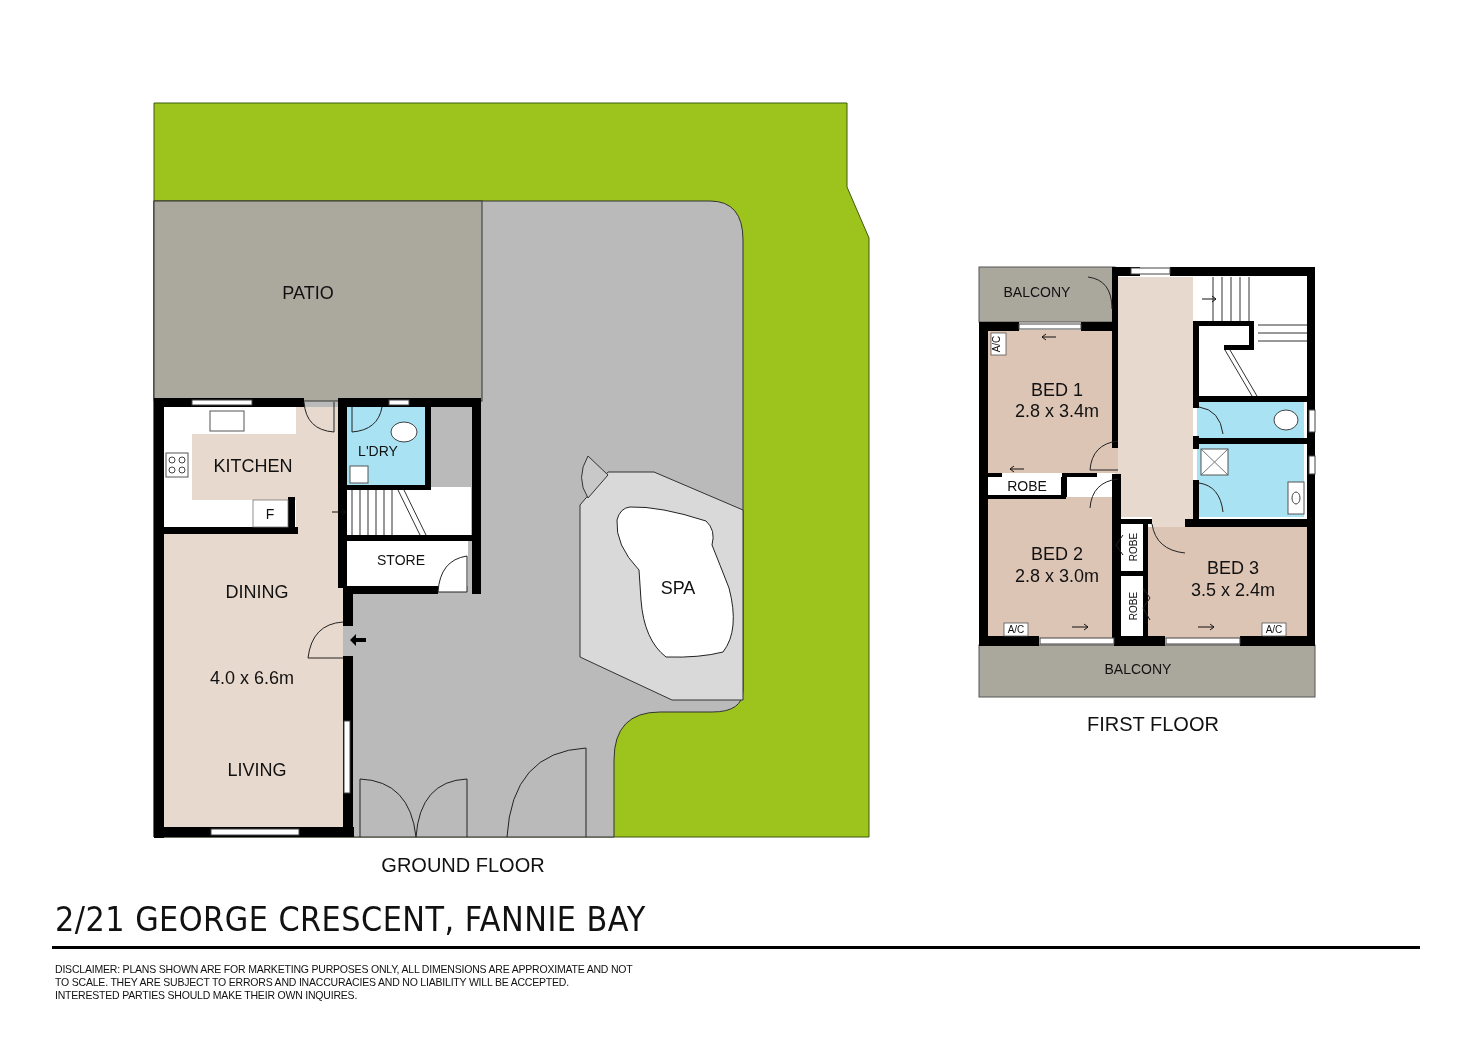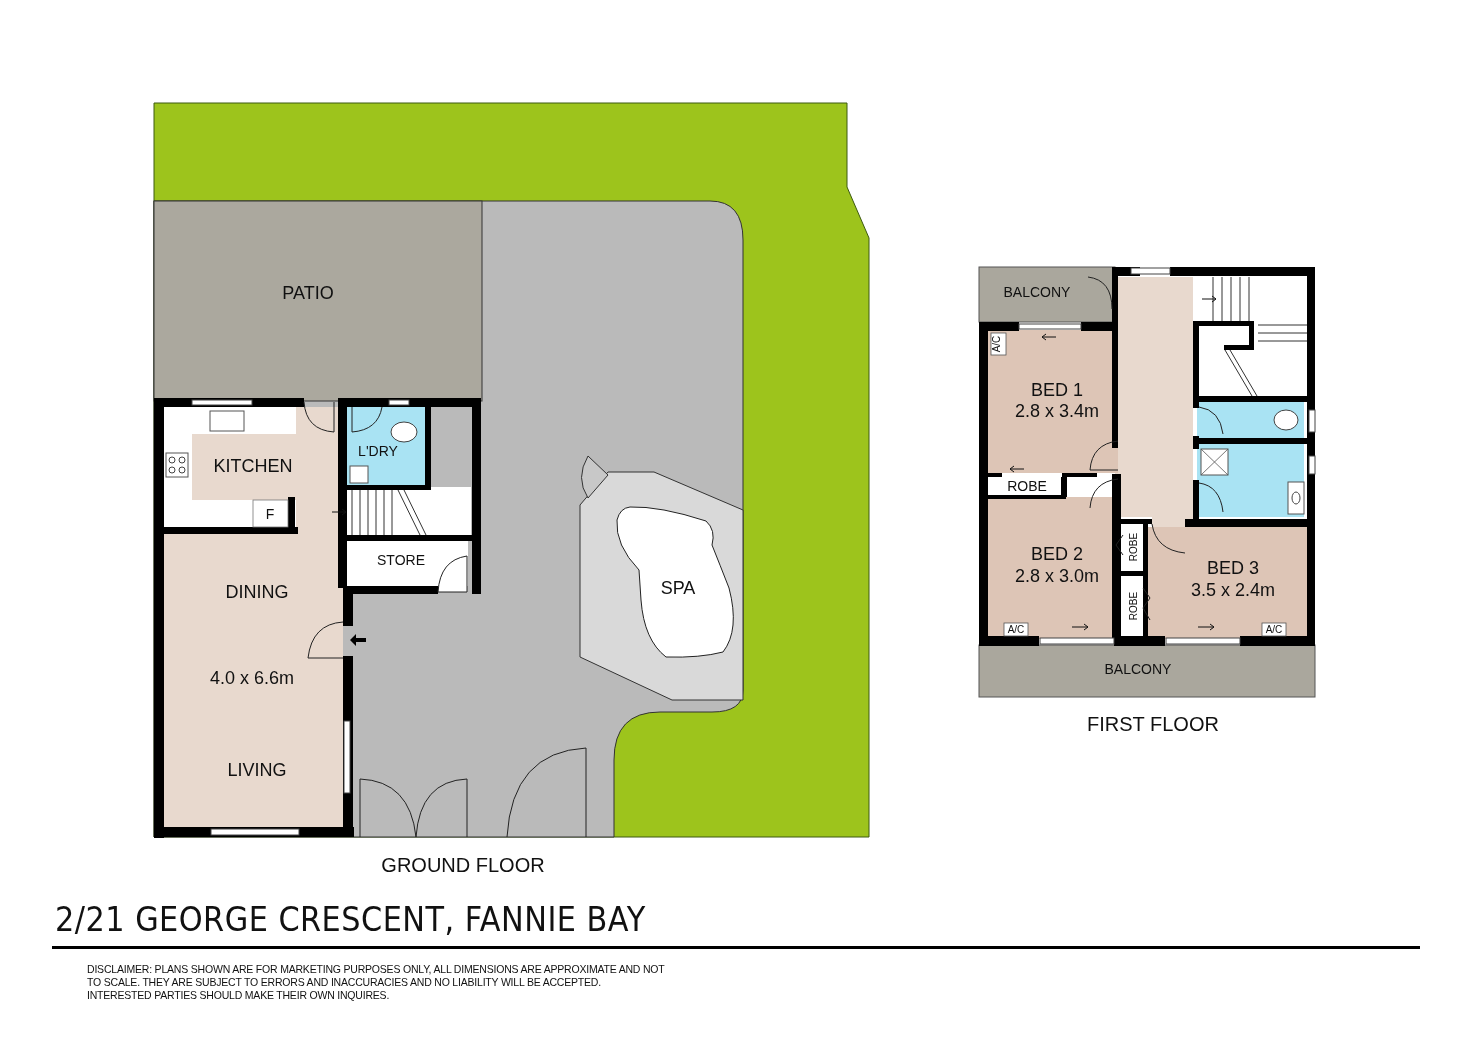--- a/index.html
+++ b/index.html
@@ -7,21 +7,21 @@
          font-family:"Liberation Sans", sans-serif; color:#111; }
   #plan { position:absolute; left:0; top:0; width:1472px; height:1040px; }
   .lbl { font-family:"Liberation Sans", sans-serif; font-size:18px; fill:#111; text-anchor:middle; }
   .lbl-sm { font-family:"Liberation Sans", sans-serif; font-size:14px; fill:#111; text-anchor:middle; }
   .lbl-xs { font-family:"Liberation Sans", sans-serif; font-size:10px; fill:#111; text-anchor:middle; }
   .floor-title { font-family:"Liberation Sans", sans-serif; font-size:20px; fill:#111; text-anchor:middle; }
   .address { position:absolute; left:55px; top:900px; font-size:33px; letter-spacing:0.5px;
              font-family:"DejaVu Sans", sans-serif; transform:scaleX(0.92); transform-origin:left top; }
   .rule { position:absolute; left:52px; top:946px; width:1368px; height:3px; background:#000; }
   .disclaimer { position:absolute; left:55px; top:963px; width:580px; font-size:10.5px; line-height:13px;
-                font-family:"Liberation Sans", sans-serif; text-transform:uppercase; letter-spacing:-0.2px;margin-left:32px; }
+                font-family:"Liberation Sans", sans-serif; text-transform:uppercase; letter-spacing:-0.2px; }
 </style>
 </head>
 <body>
 
 <svg id="plan" viewBox="0 0 1472 1040" xmlns="http://www.w3.org/2000/svg">
 
   <g>
 
     <path d="M154,103 L847,103 L847,187 L869,238 L869,837 L154,837 Z" fill="#9dc41c" stroke="#3d5a10" stroke-width="1"></path>
 

